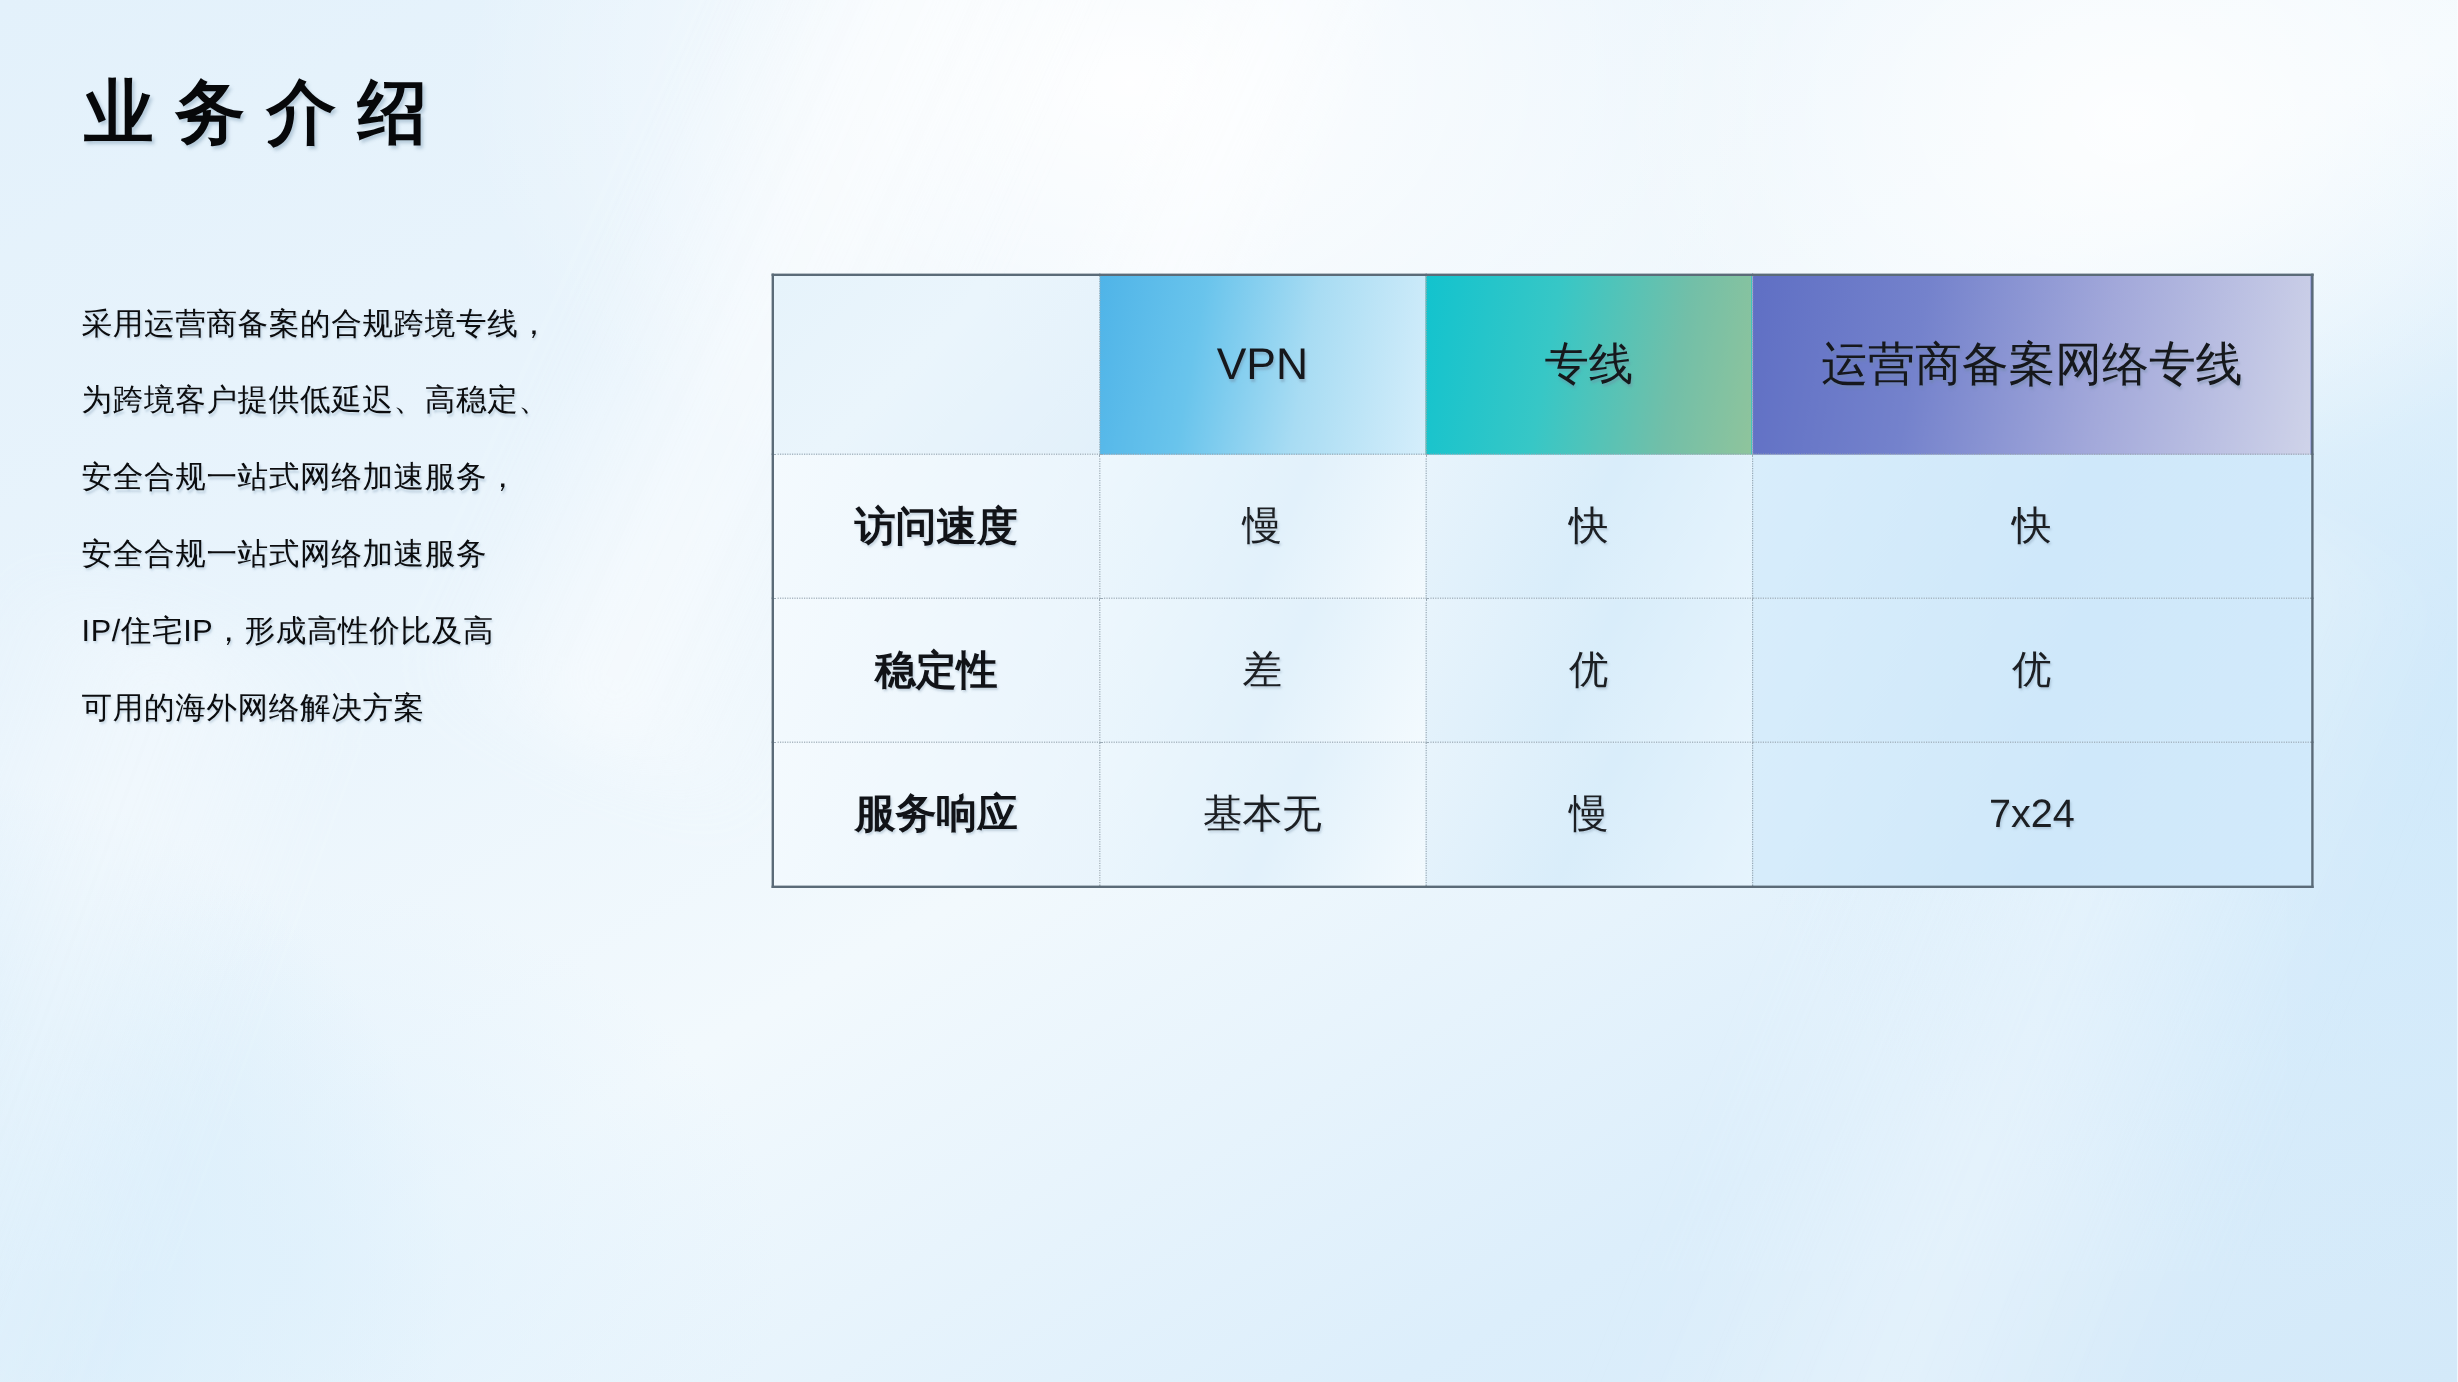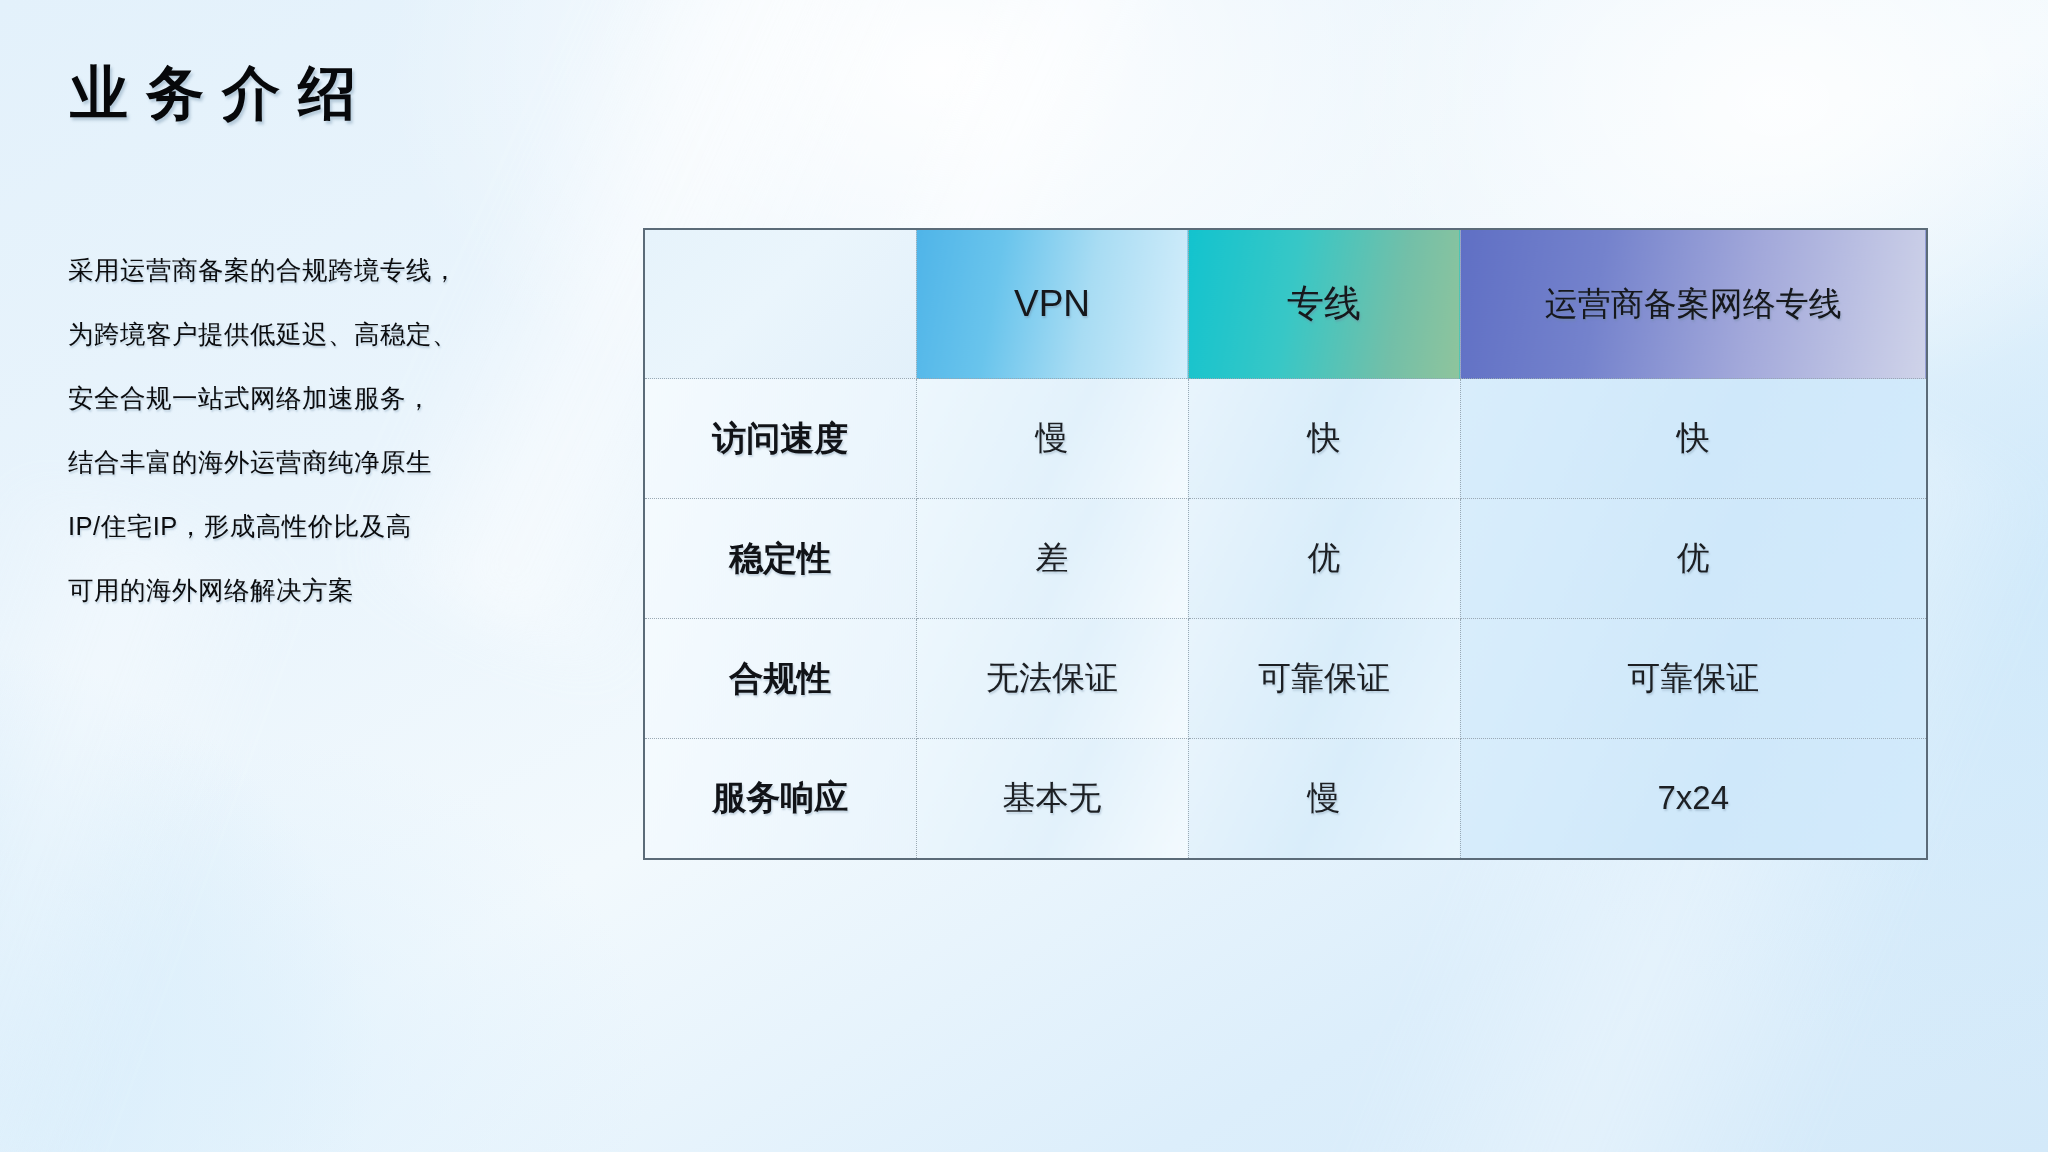--- a/index.html
+++ b/index.html
@@ -108,21 +108,21 @@
   th.h-vpn {
     background: linear-gradient(100deg, #4fb4e8 0%, #69c4ec 30%, #a8dcf3 62%, #d5eefb 100%);
   }
   th.h-line {
     background: linear-gradient(100deg, #12c3ce 0%, #37c7c6 38%, #72bfa8 75%, #8fc49c 100%);
     font-family: Liberation Mono, monospace;
   }
   th.h-op {
     background: linear-gradient(100deg, #5f6fc4 0%, #7482cc 30%, #a2a8da 62%, #cfd3e9 100%);
   }
-  th.h-op span { font-size: 33px; }
+  th.h-op span { font-size: 39px; }
 
   tbody tr { height: 120px; }
   tbody td {
     font-size: 33px;
     color: #1c1f23;
     text-shadow: 1px 2px 2px rgba(120,148,172,0.38);
   }
   td.attr-cell {
     font-weight: 700;
     font-size: 34px;
@@ -151,21 +151,21 @@
   <div class="streak streak-b"></div>
   <div class="streak streak-c"></div>
   <div class="streak streak-d"></div>
 
   <div class="page-title">业务介绍</div>
 
   <div class="intro">
     <div class="intro-line">采用运营商备案的合规跨境专线，</div>
     <div class="intro-line">为跨境客户提供低延迟、高稳定、</div>
     <div class="intro-line">安全合规一站式网络加速服务，</div>
-    <div class="intro-line">结合丰富的海外运营商纯净原生</div>
+    <div class="intro-line">安全合规一站式网络加速服务</div>
     <div class="intro-line">IP/住宅IP，形成高性价比及高</div>
     <div class="intro-line">可用的海外网络解决方案</div>
   </div>
 
   <table class="compare-table">
     <colgroup>
       <col class="col-attr">
         <col class="col-vpn">
         <col class="col-line">
         <col class="col-op">
@@ -193,26 +193,20 @@
         <td class="v-line">快</td>
         <td class="v-op">快</td>
       </tr>
       <tr>
         <td class="attr-cell">稳定性</td>
         <td class="v-vpn">差</td>
         <td class="v-line">优</td>
         <td class="v-op">优</td>
       </tr>
       <tr>
-        <td class="attr-cell">合规性</td>
-        <td class="v-vpn">无法保证</td>
-        <td class="v-line">可靠保证</td>
-        <td class="v-op">可靠保证</td>
-      </tr>
-      <tr>
         <td class="attr-cell">服务响应</td>
         <td class="v-vpn">基本无</td>
         <td class="v-line">慢</td>
         <td class="v-op">7x24</td>
       </tr>
     </tbody>
   </table>
 
 </div>
 

